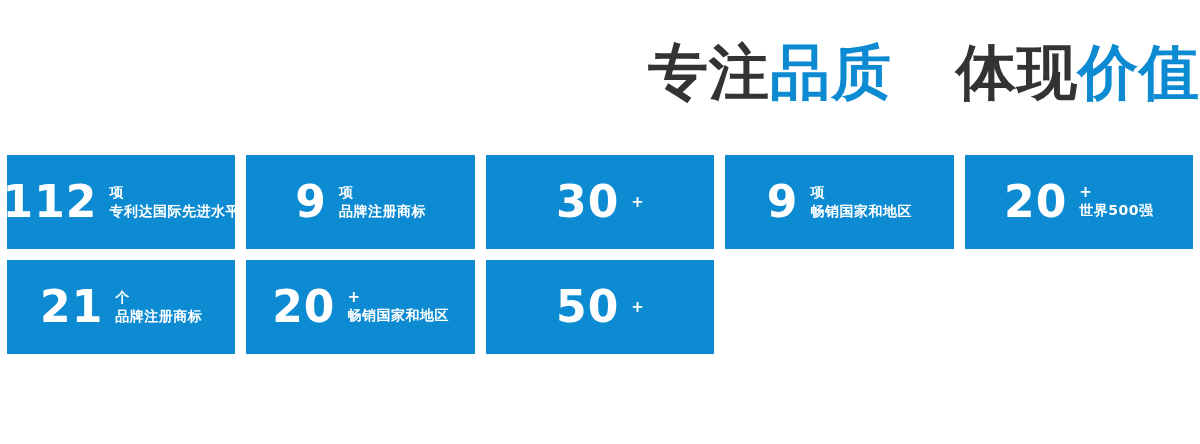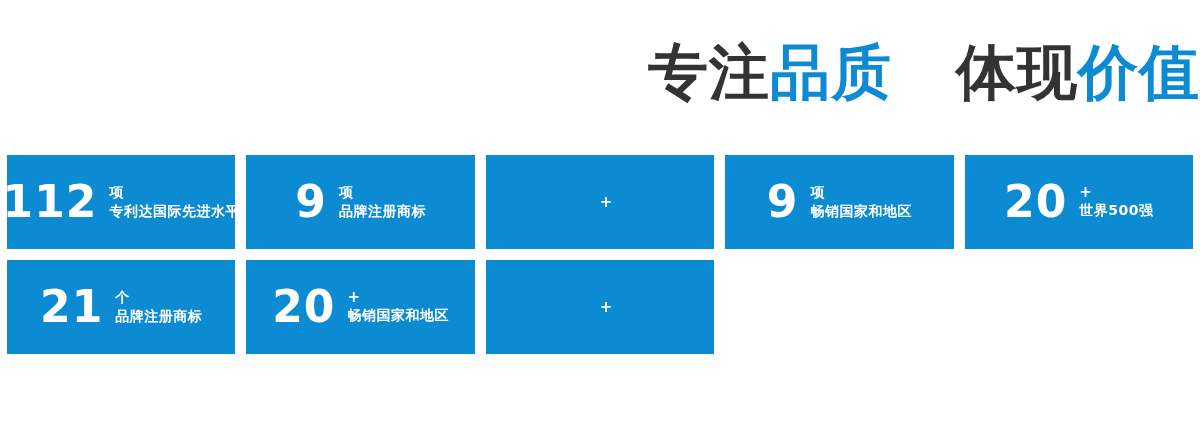--- a/index.html
+++ b/index.html
@@ -139,20 +139,21 @@
         <span class="stat-number">9</span>
         <span class="stat-text">
           <span class="stat-unit">项</span>
           <span class="stat-desc">品牌注册商标</span>
         </span>
       </div>
     </div>
 
     <div class="stat-card">
       <div class="stat-inner">
+        <span class="stat-number">30</span>
         <span class="stat-text">
           <span class="stat-unit plus">+</span>
         </span>
       </div>
     </div>
 
     <div class="stat-card">
       <div class="stat-inner">
         <span class="stat-number">9</span>
         <span class="stat-text">
@@ -187,20 +188,21 @@
         <span class="stat-number">20</span>
         <span class="stat-text">
           <span class="stat-unit plus">+</span>
           <span class="stat-desc">畅销国家和地区</span>
         </span>
       </div>
     </div>
 
     <div class="stat-card">
       <div class="stat-inner">
+        <span class="stat-number">50</span>
         <span class="stat-text">
           <span class="stat-unit plus">+</span>
         </span>
       </div>
     </div>
 
   </div>
 </div>
 
 </body></html>

